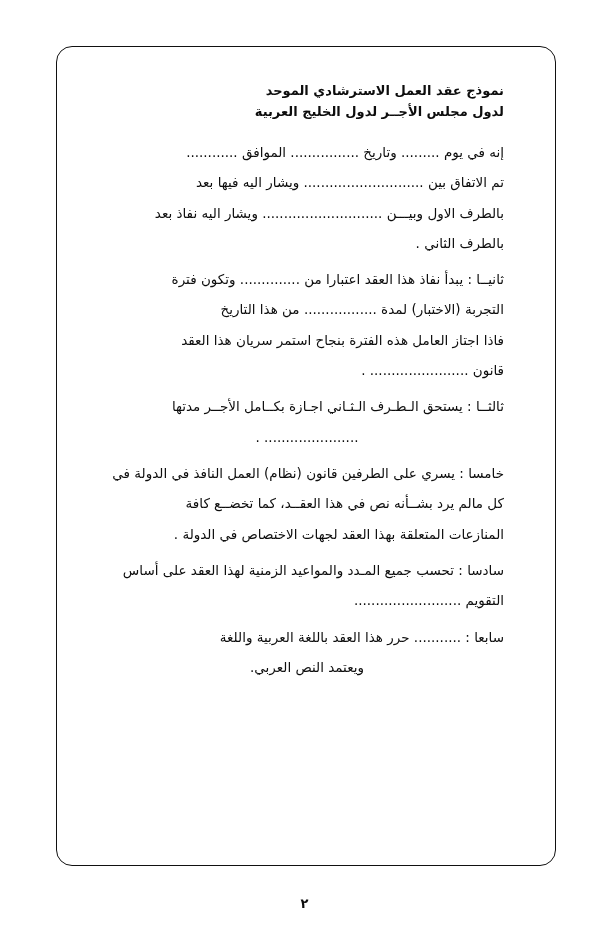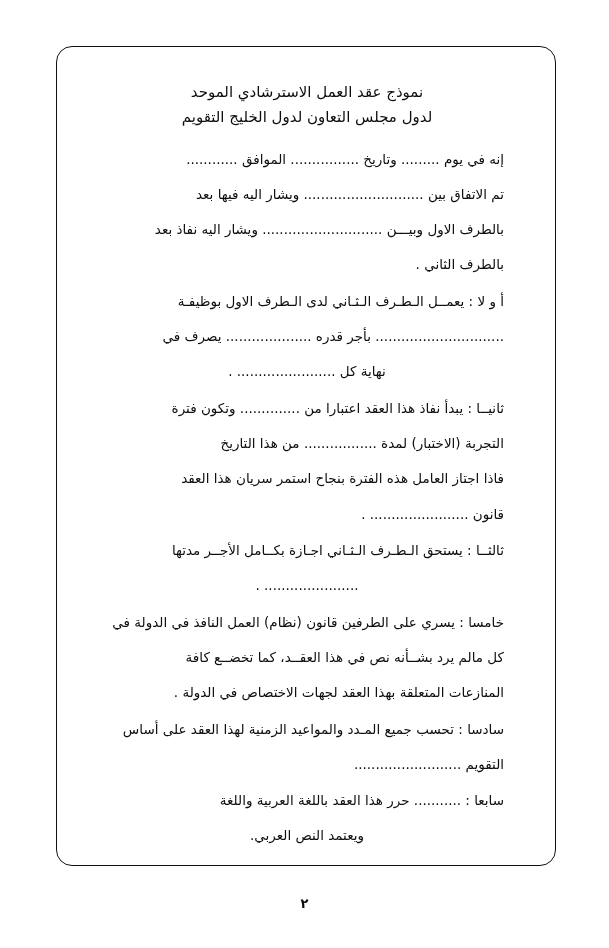--- a/index.html
+++ b/index.html
@@ -37,34 +37,34 @@
     left: 84px;
     top: 62px;
     width: 446px;
     height: 790px;
     box-sizing: border-box;
     padding: 18px 26px 10px 26px;
     direction: rtl;
     text-align: right;
   }
   .title {
-    text-align: center;
-    font-weight: normal;
-    font-size: 15px;
+    text-align: right;
+    font-weight: bold;
+    font-size: 13px;
     line-height: 1.65;
     margin-bottom: 16px;
   }
   .title .line {
     display: block;
     white-space: nowrap;
   }
   .para {
     font-size: 13.5px;
     line-height: 1.95;
-    margin: 9px 0 6px 0;
+    margin: 4px 0 6px 0;
     text-align: justify;
     text-justify: inter-word;
   }
   .para.tight { margin-bottom: 2px; }
   .block { margin-bottom: 10px; }
   .center-line { text-align: center; }
   .pagenum {
     position: absolute;
     left: 0;
     right: 0;
@@ -78,35 +78,30 @@
 <body>
 
 <div class="page">
 
   <div class="frame"></div>
 
   <div class="content">
 
     <div class="title">
       <span class="line">نموذج عقد العمل الاسترشادي الموحد</span>
-      <span class="line">لدول مجلس التعاون لدول الخليج التقويم</span>
+      <span class="line">لدول مجلس الأجــر لدول الخليج العربية</span>
     </div>
 
     <div class="block">
       <div class="para tight">إنه في يوم ......... وتاريخ ................ الموافق ............</div>
       <div class="para tight">تم الاتفاق بين ............................ ويشار اليه فيها بعد</div>
       <div class="para tight">بالطرف الاول وبيـــن ............................ ويشار اليه نفاذ بعد</div>
       <div class="para tight">بالطرف الثاني .</div>
     </div>
 
-    <div class="block">
-      <div class="para tight">أ و لا  :  يعمــل  الـطـرف  الـثـاني  لدى  الـطرف  الاول  بوظيفـة</div>
-      <div class="para tight">.............................. بأجر قدره .................... يصرف في</div>
-      <div class="para tight center-line">نهاية كل ....................... .</div>
-    </div>
 
     <div class="block">
       <div class="para tight">ثانيــا  :  يبدأ نفاذ هذا العقد اعتبارا من .............. وتكون فترة</div>
       <div class="para tight">التجربة  (الاختبار)  لمدة ................. من هذا التاريخ</div>
       <div class="para tight">فاذا اجتاز العامل هذه الفترة بنجاح استمر سريان هذا العقد</div>
       <div class="para tight">قانون ....................... .</div>
     </div>
 
     <div class="block">
       <div class="para tight">ثالثــا  :  يستحق  الـطـرف  الـثـاني  اجـازة  بكــامل  الأجــر  مدتها</div>

